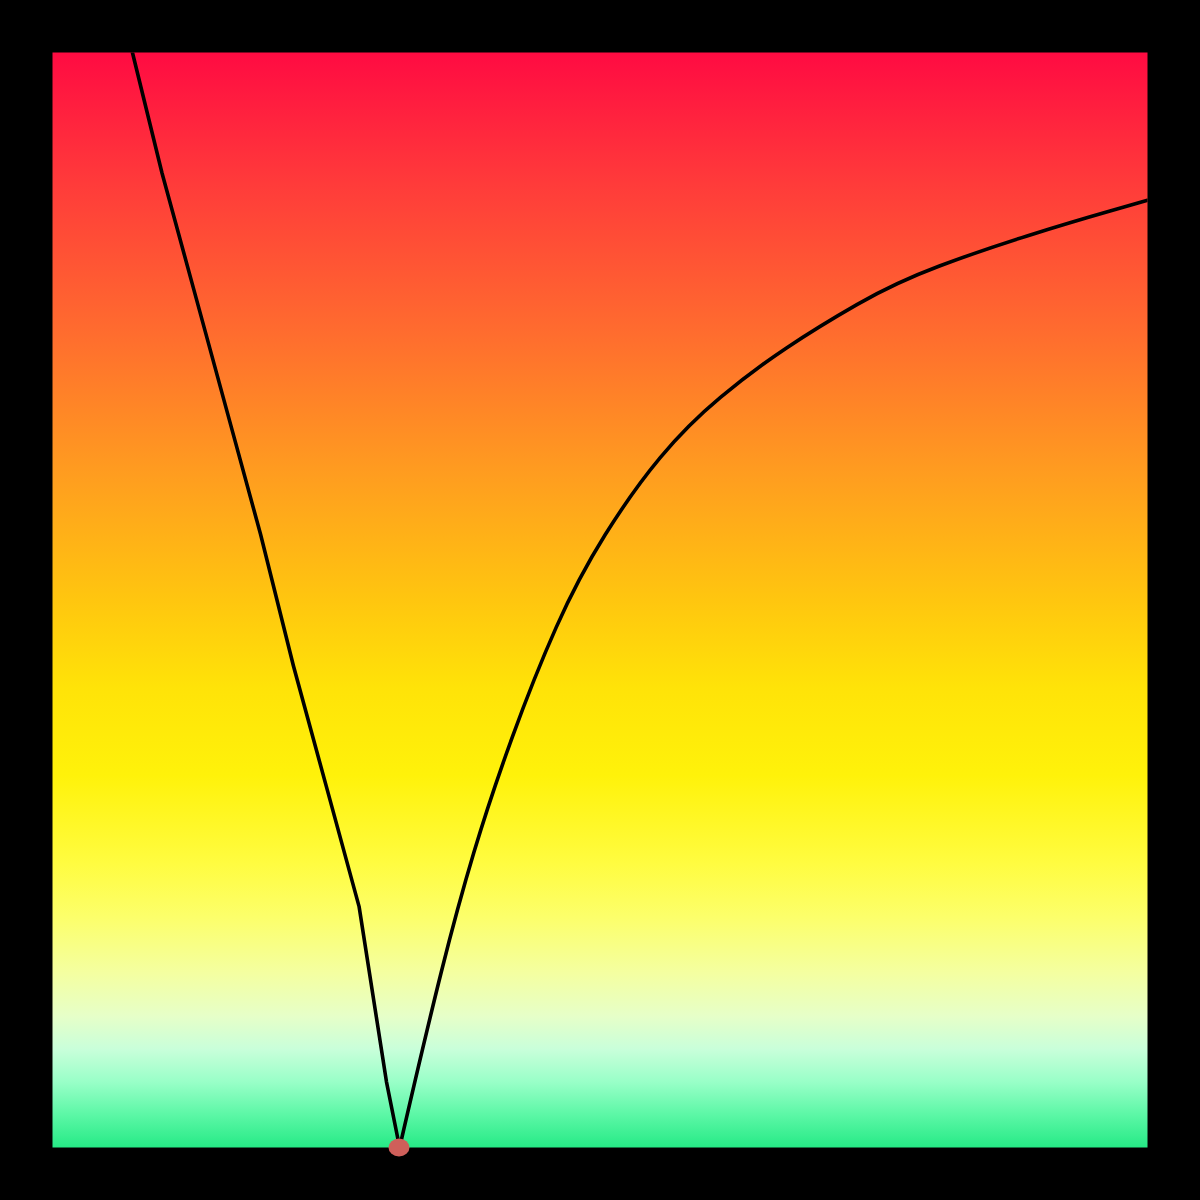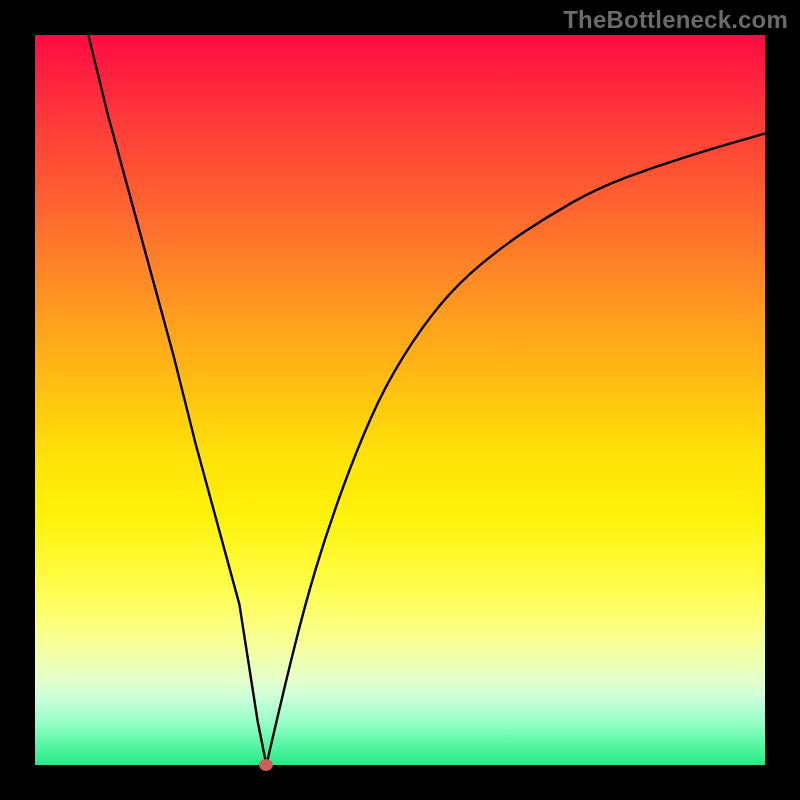--- a/index.html
+++ b/index.html
@@ -66,21 +66,20 @@
     border-radius: 50%;
     background: #cf5f5a;
     z-index: 4;
     transform: translate(-50%, -50%);
   }
 </style>
 </head>
 <body>
 
 <div class="frame">
-  <div class="watermark">TheBottleneck.com</div>
 
   <div class="plot-area">
     <svg class="curve" viewBox="0 0 730 730" preserveAspectRatio="none">
       <path id="curve-path" fill="none" stroke="#000" stroke-width="2.4" stroke-linejoin="round" stroke-linecap="round" d="M53.29 0.00 L73.00 80.30 L94.90 160.60 L116.80 240.90 L138.70 321.20 L160.60 408.80 L182.50 489.10 L204.40 569.40 L222.65 686.20 L231.41 730.00 L231.41 730.00 Q248.20 657.00 259.15 613.20 Q270.10 569.40 281.05 532.90 Q292.00 496.40 306.60 456.25 Q321.20 416.10 335.80 383.25 Q350.40 350.40 368.65 321.20 Q386.90 292.00 405.15 270.10 Q423.40 248.20 445.30 229.95 Q467.20 211.70 489.10 197.10 Q511.00 182.50 536.55 167.90 Q562.10 153.30 591.30 142.35 Q620.50 131.40 649.70 122.28 Q678.90 113.15 704.45 105.85 L730.00 98.55"></path>
     </svg>
     <div class="marker" id="min-marker" style="left: 231.41px; top: 730px; background: rgb(207, 95, 90);"></div>
   </div>
 </div>
 
 </body></html>

